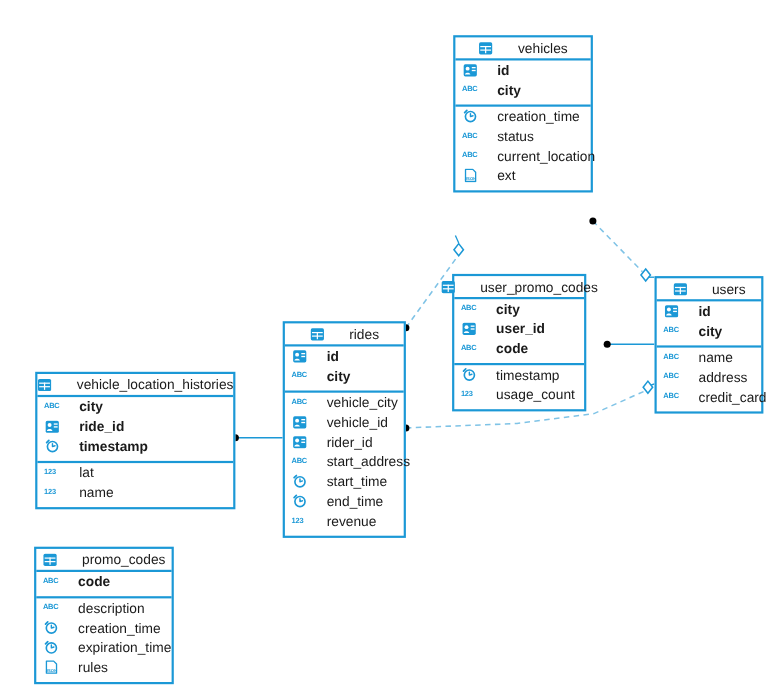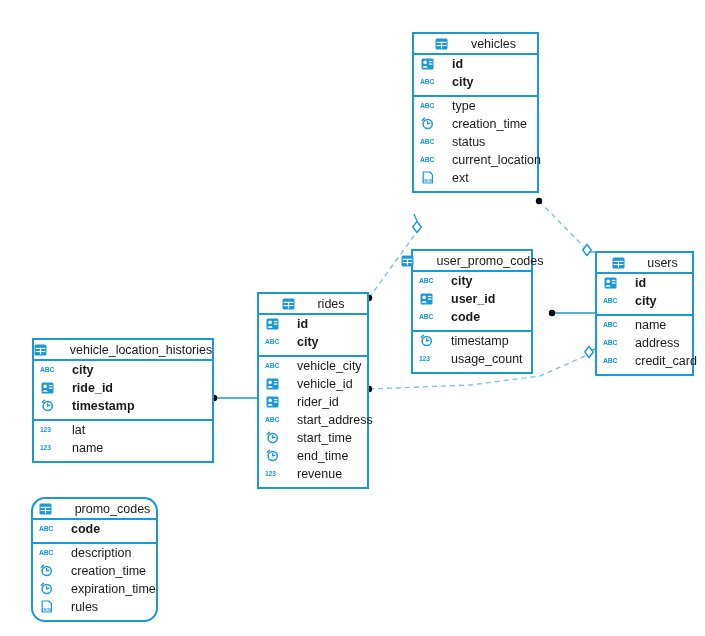--- a/index.html
+++ b/index.html
@@ -103,24 +103,20 @@
           </span>
           <span class="col-label">id</span>
         </div>
         <div class="row key">
           <span class="icon texty">ABC</span>
           <span class="col-label">city</span>
         </div>
       </div>
       <div class="section">
         <div class="row">
-          <span class="icon texty">ABC</span>
-          <span class="col-label">type</span>
-        </div>
-        <div class="row">
           <span class="icon">
             <svg width="13" height="13" viewBox="0 0 13 13">
               <circle cx="6.7" cy="7" r="4.6" fill="none" stroke="#1b98d6" stroke-width="1.5"></circle>
               <path d="M6.7 4.4 V7 L9 6.2" fill="none" stroke="#1b98d6" stroke-width="1.3" stroke-linecap="round" stroke-linejoin="round"></path>
               <path d="M1.4 3.3 L3.4 1.3" stroke="#1b98d6" stroke-width="1.6" stroke-linecap="round"></path>
             </svg>
           </span>
           <span class="col-label">creation_time</span>
         </div>
         <div class="row">
@@ -371,21 +367,21 @@
         <div class="row">
           <span class="icon texty">123</span>
           <span class="col-label">lat</span>
         </div>
         <div class="row">
           <span class="icon texty">123</span>
           <span class="col-label">name</span>
         </div>
       </div>
     </div>
-    <div class="table" style="left: 31px; top: 497px; width: 127px; border-radius: 14px;">
+    <div class="table" style="left: 31px; top: 497px; width: 127px;">
       <div class="tbl-header">
         <span class="icon">
           <svg width="13" height="12" viewBox="0 0 13 12">
             <rect x="0.5" y="0.5" width="12" height="11" rx="1.5" fill="#1b98d6"></rect>
             <rect x="1.6" y="3.8" width="9.8" height="1.1" fill="#fff"></rect>
             <rect x="1.6" y="7" width="9.8" height="1.1" fill="#fff"></rect>
             <rect x="5.95" y="3.8" width="1.1" height="6.6" fill="#fff"></rect>
           </svg>
         </span>
         <span>promo_codes</span>

